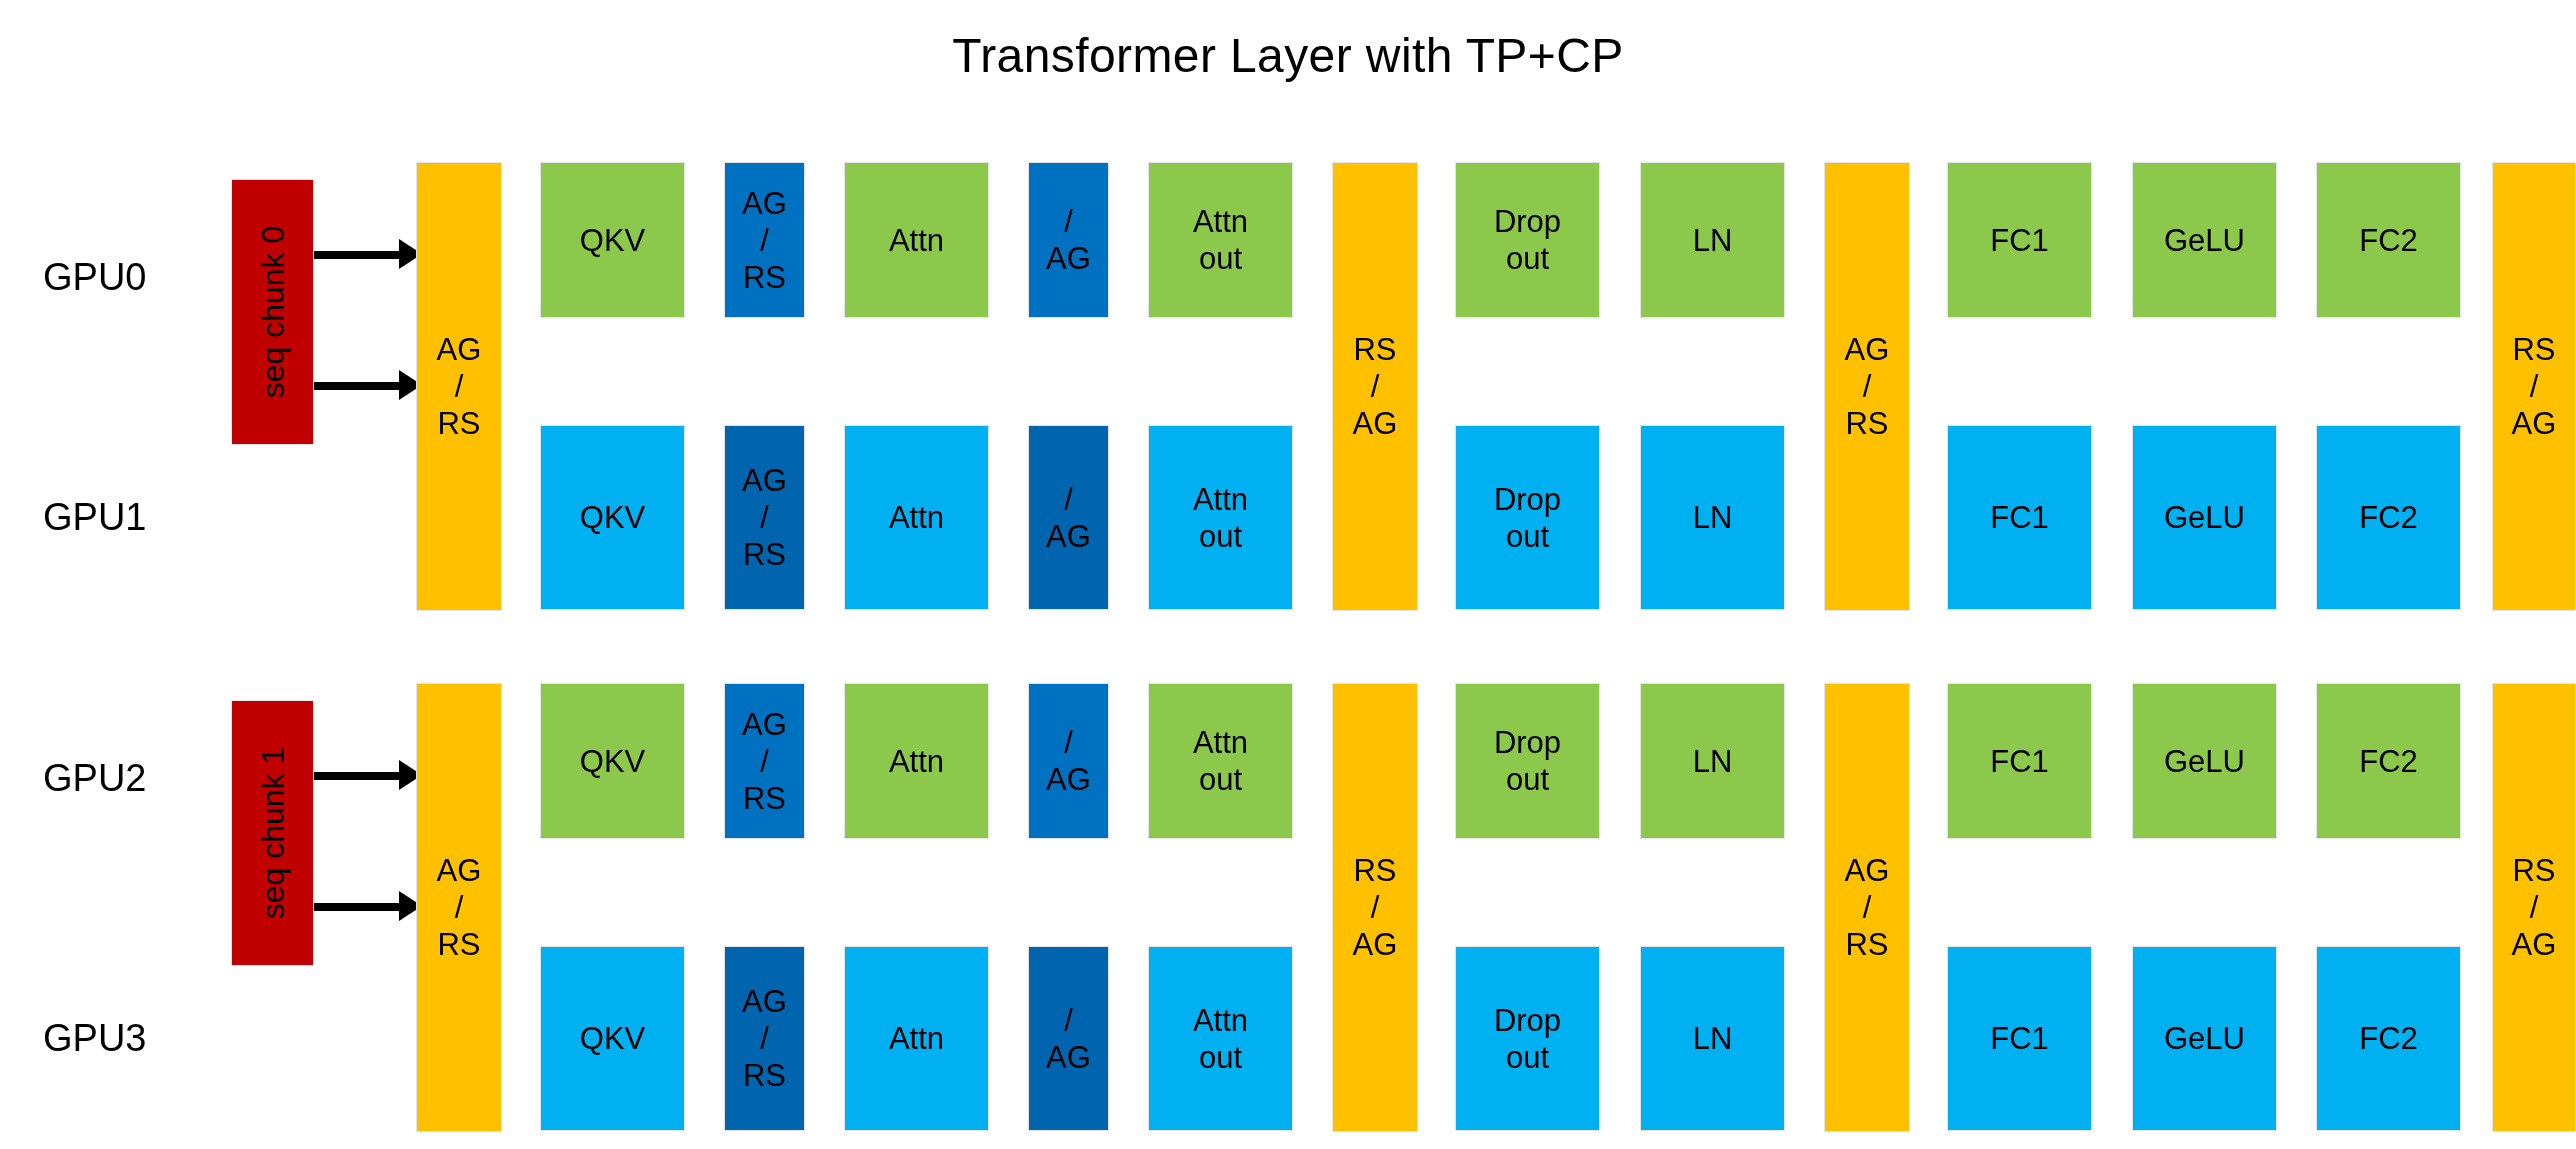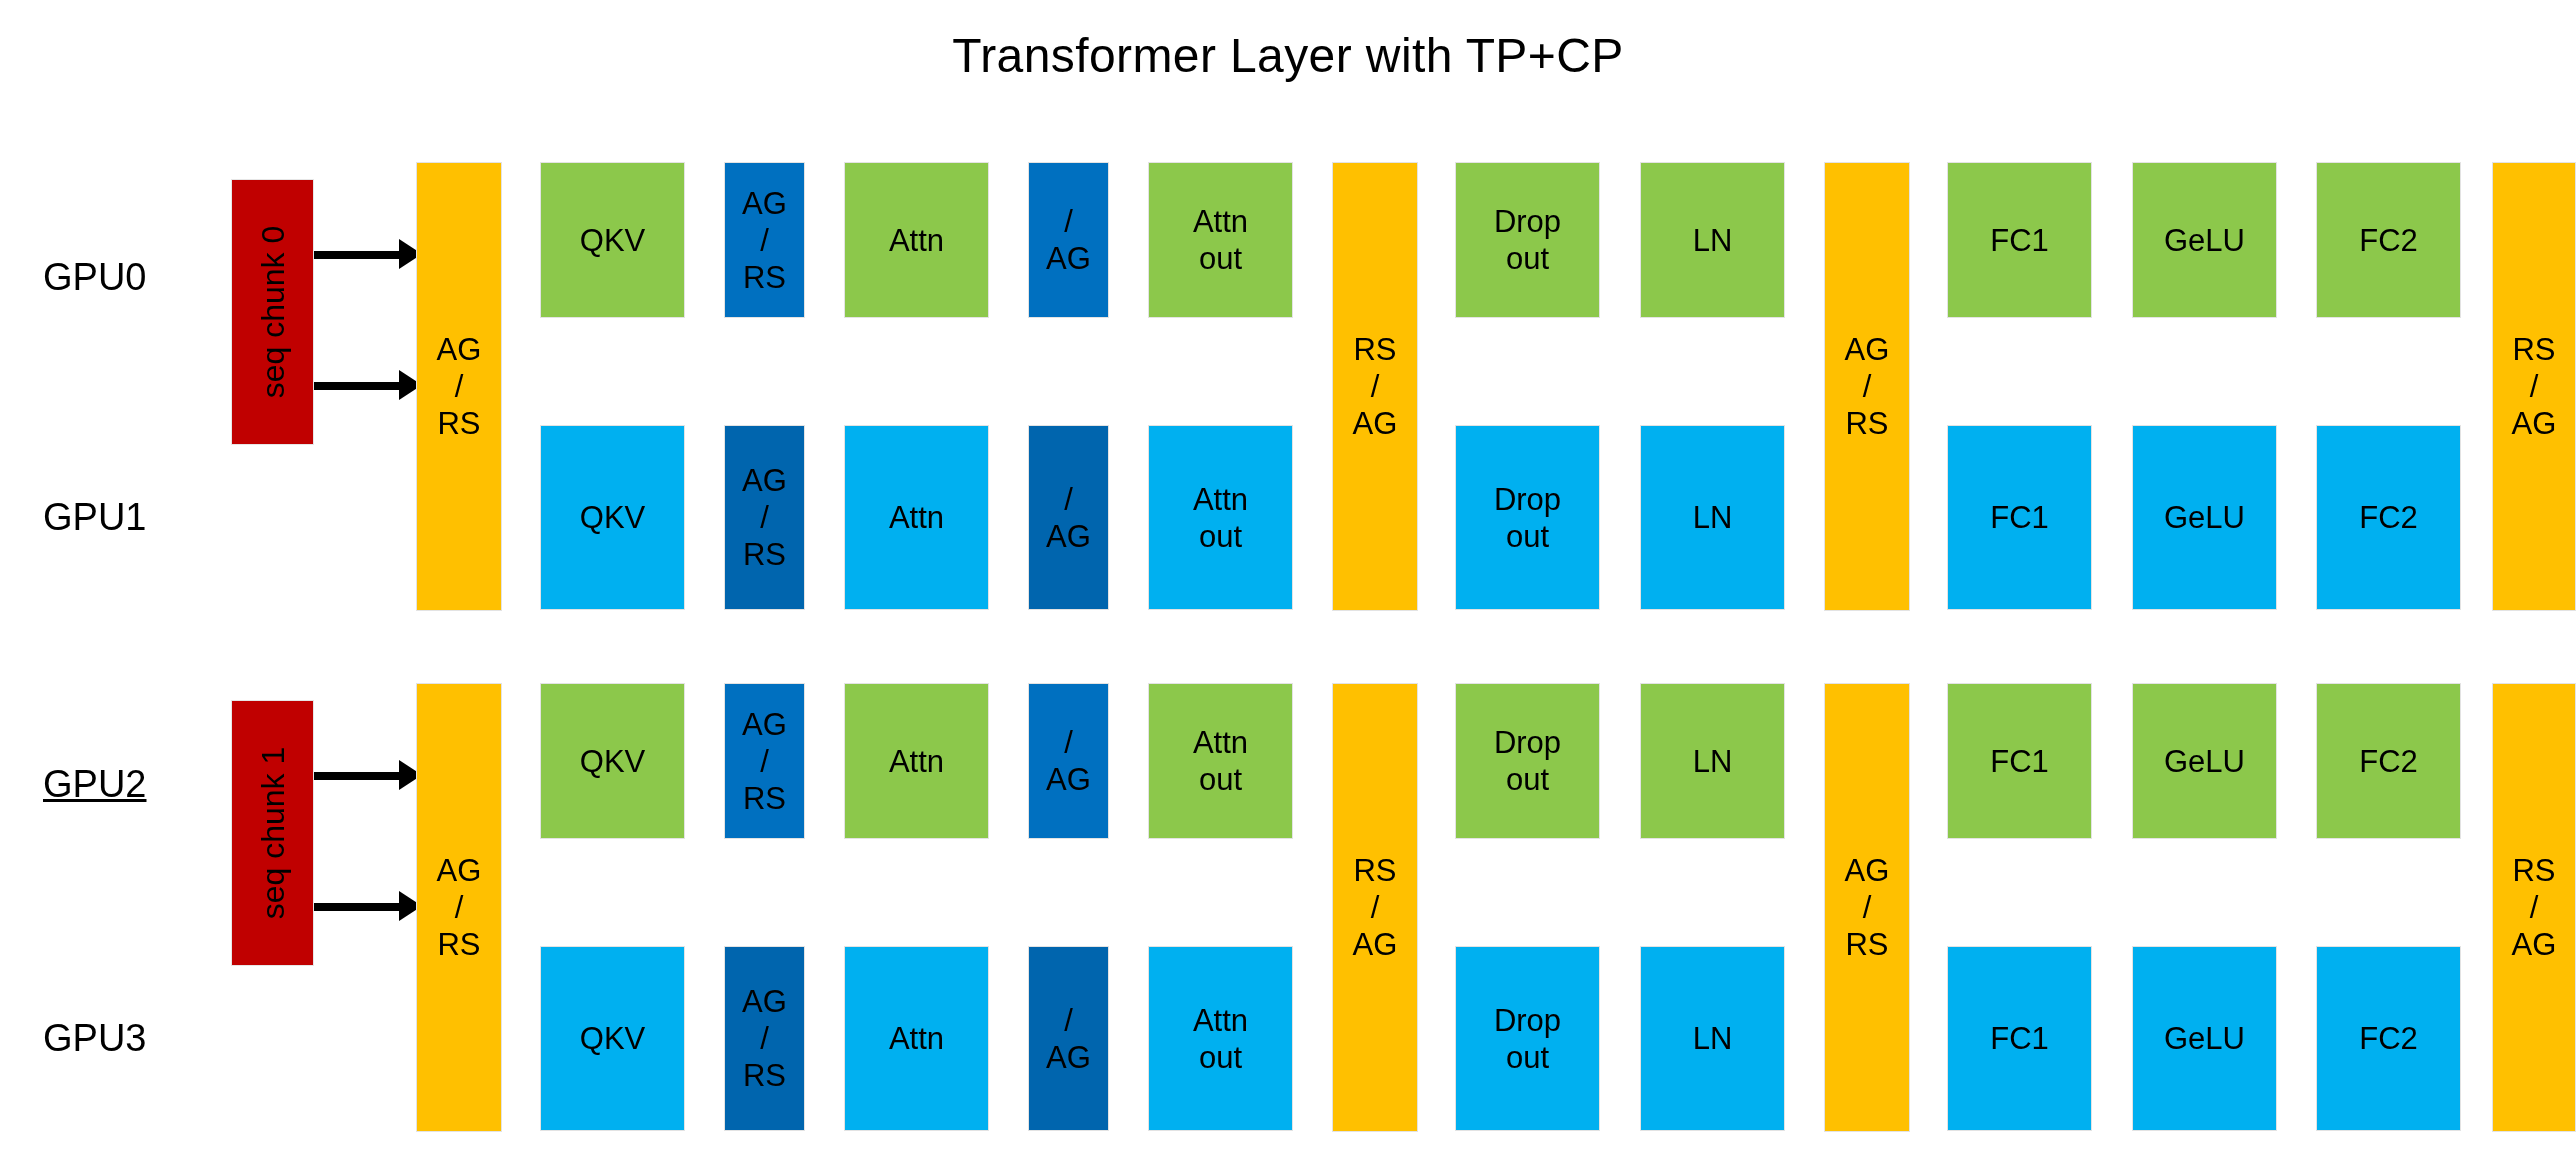--- a/index.html
+++ b/index.html
@@ -188,21 +188,21 @@
     <div class="blk cyan" style="left:1455px;top:263px;width:145px;height:185px;">Drop
 out</div>
     <div class="blk cyan" style="left:1640px;top:263px;width:145px;height:185px;">LN</div>
     <div class="blk cyan" style="left:1947px;top:263px;width:145px;height:185px;">FC1</div>
     <div class="blk cyan" style="left:2132px;top:263px;width:145px;height:185px;">GeLU</div>
     <div class="blk cyan" style="left:2316px;top:263px;width:145px;height:185px;">FC2</div>
   </div>
 
   <div class="section s1">
 
-    <div class="gpu-label" style="top:82px;text-decoration:underline;">GPU2</div>
+    <div class="gpu-label" style="top:76px;">GPU2</div>
     <div class="gpu-label" style="top:336px;">GPU3</div>
 
     <div class="seq-chunk" style="top:16.6px;height:266px;">
       <span class="vtext">seq chunk 1</span>
     </div>
 
     <div class="arrow" style="top:89px;"></div>
     <div class="arrow" style="top:220px;"></div>
 
     <div class="blk yellow tall" style="left:416px;top:0px;width:86px;height:449px;">AG

